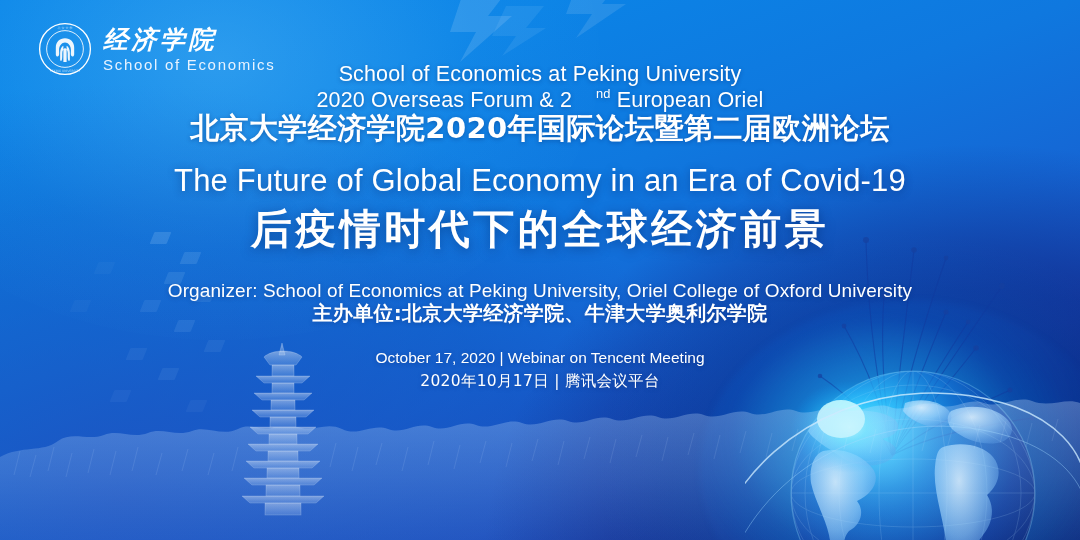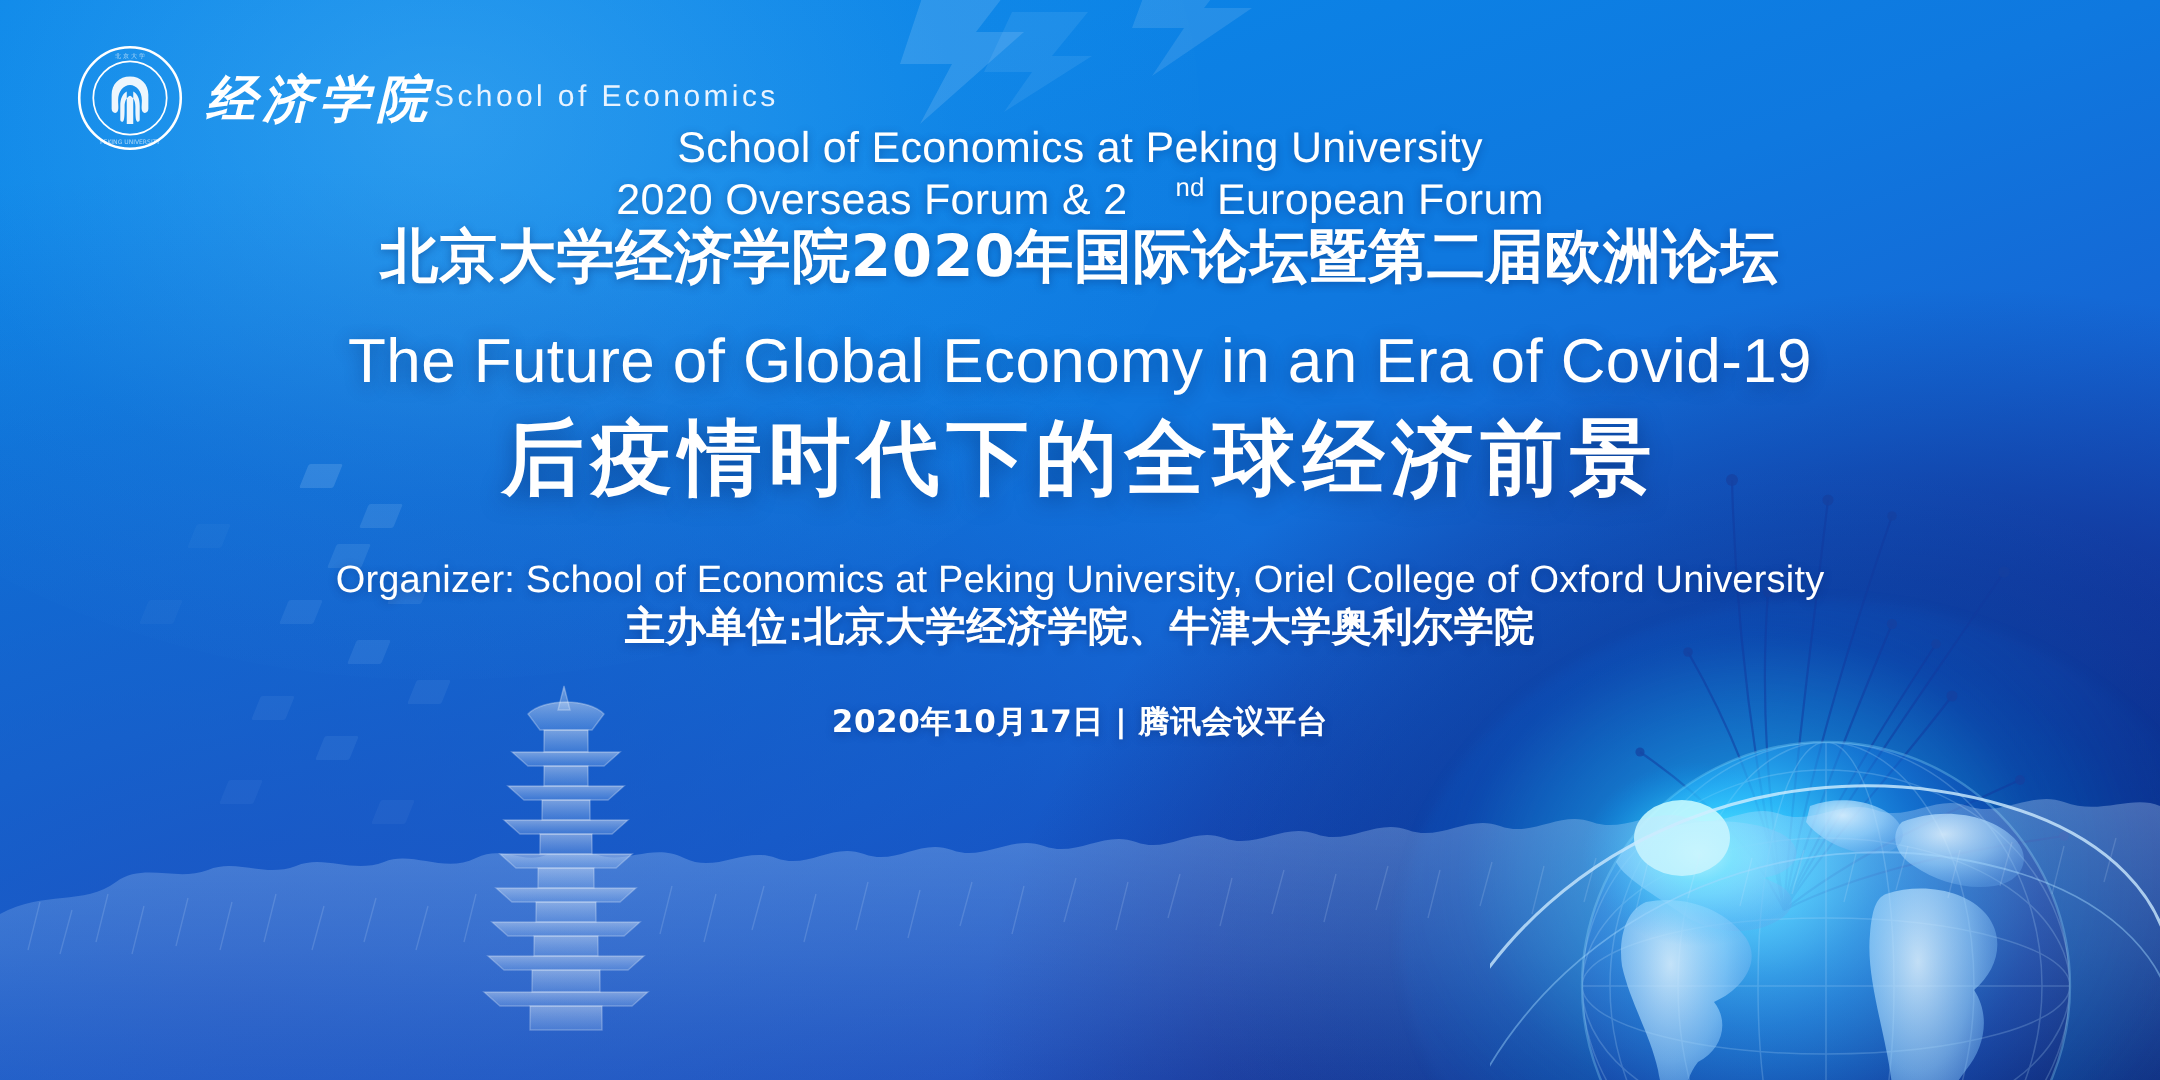--- a/index.html
+++ b/index.html
@@ -43,21 +43,21 @@
   
   .globe-wrap { position:absolute; left:745px; top:355px; width:335px; height:260px; pointer-events:none; }
 
   
   .scenery { position:absolute; left:0; bottom:0; width:1080px; height:215px; pointer-events:none; }
 
   
   #logo { position:absolute; left:38px; top:18px; width:230px; height:62px;
     display:flex; align-items:center; gap:11px; }
   #seal { width:54px; height:54px; flex:0 0 54px; }
-  .logo-text { display:flex; flex-direction:row; justify-content:space-between; padding-top:2px; }
+  .logo-text { display:flex; flex-direction:column; justify-content:space-between; padding-top:2px; }
   .logo-cn { font-size:25px; line-height:1.04; color:#ffffff; font-weight:700;
     letter-spacing:3.5px; font-family:"DejaVu Sans","Liberation Sans",sans-serif;
     font-style:italic; white-space:nowrap; }
   .logo-en { font-size:15px; line-height:1.2; color:#e8f3ff; letter-spacing:1.7px;
     margin-top:3px; white-space:nowrap; }
 
   
   #content { position:absolute; left:0; top:0; width:1080px; height:540px;
     display:flex; flex-direction:column; align-items:center; text-align:center; }
 
@@ -81,21 +81,21 @@
   .org-en { font-size:19px; line-height:20px; color:#ffffff; font-weight:400;
     letter-spacing:.1px; text-shadow:0 1px 4px rgba(3,40,110,.40); }
   .org-cn { font-size:20px; line-height:22px; color:#ffffff; font-weight:700;
     margin-top:1px; letter-spacing:.3px;
     font-family:"DejaVu Sans","Liberation Sans",sans-serif;
     text-shadow:0 1px 4px rgba(3,40,110,.40); }
 
   .block-when { margin-top:24px; }
   .when-en { font-size:15.5px; line-height:20px; color:#ffffff; font-weight:400;
     text-shadow:0 1px 4px rgba(3,40,110,.40); }
-  .when-cn { font-size:15.5px; line-height:22px; color:#ffffff; font-weight:700;
+  .when-cn { font-size:15.5px; line-height:22px; color:#ffffff; font-weight:400;
     margin-top:2px; letter-spacing:.3px;
     font-family:"DejaVu Sans","Liberation Sans",sans-serif;
     text-shadow:0 1px 4px rgba(3,40,110,.40); }
 </style>
 </head>
 <body>
 
 <div id="poster">
 
   <div class="glow glow-top"></div>
@@ -329,32 +329,33 @@
     <div class="logo-text">
       <div class="logo-cn">经济学院</div>
       <div class="logo-en">School of Economics</div>
     </div>
   </div>
 
   <div id="content">
 
     <div class="block-head">
       <div class="head-en">School of Economics at Peking University</div>
-      <div class="head-en"><span>2020 Overseas Forum &amp; 2</span><sup>nd</sup><span> European Forum</span></div>
+      <div class="head-en"><span>2020 Overseas Forum &amp; 2</span><sup>nd</sup><span> European Oriel</span></div>
       <div class="head-cn">北京大学经济学院2020年国际论坛暨第二届欧洲论坛</div>
     </div>
 
     <div class="block-title">
       <div class="title-en">The Future of Global Economy in an Era of Covid-19</div>
       <div class="title-cn">后疫情时代下的全球经济前景</div>
     </div>
 
     <div class="block-org">
       <div class="org-en">Organizer: School of Economics at Peking University, Oriel College of Oxford University</div>
       <div class="org-cn">主办单位:北京大学经济学院、牛津大学奥利尔学院</div>
     </div>
 
     <div class="block-when">
+      <div class="when-en">October 17, 2020 | Webinar on Tencent Meeting</div>
       <div class="when-cn">2020年10月17日 | 腾讯会议平台</div>
     </div>
 
   </div>
 </div>
 
 </body></html>

